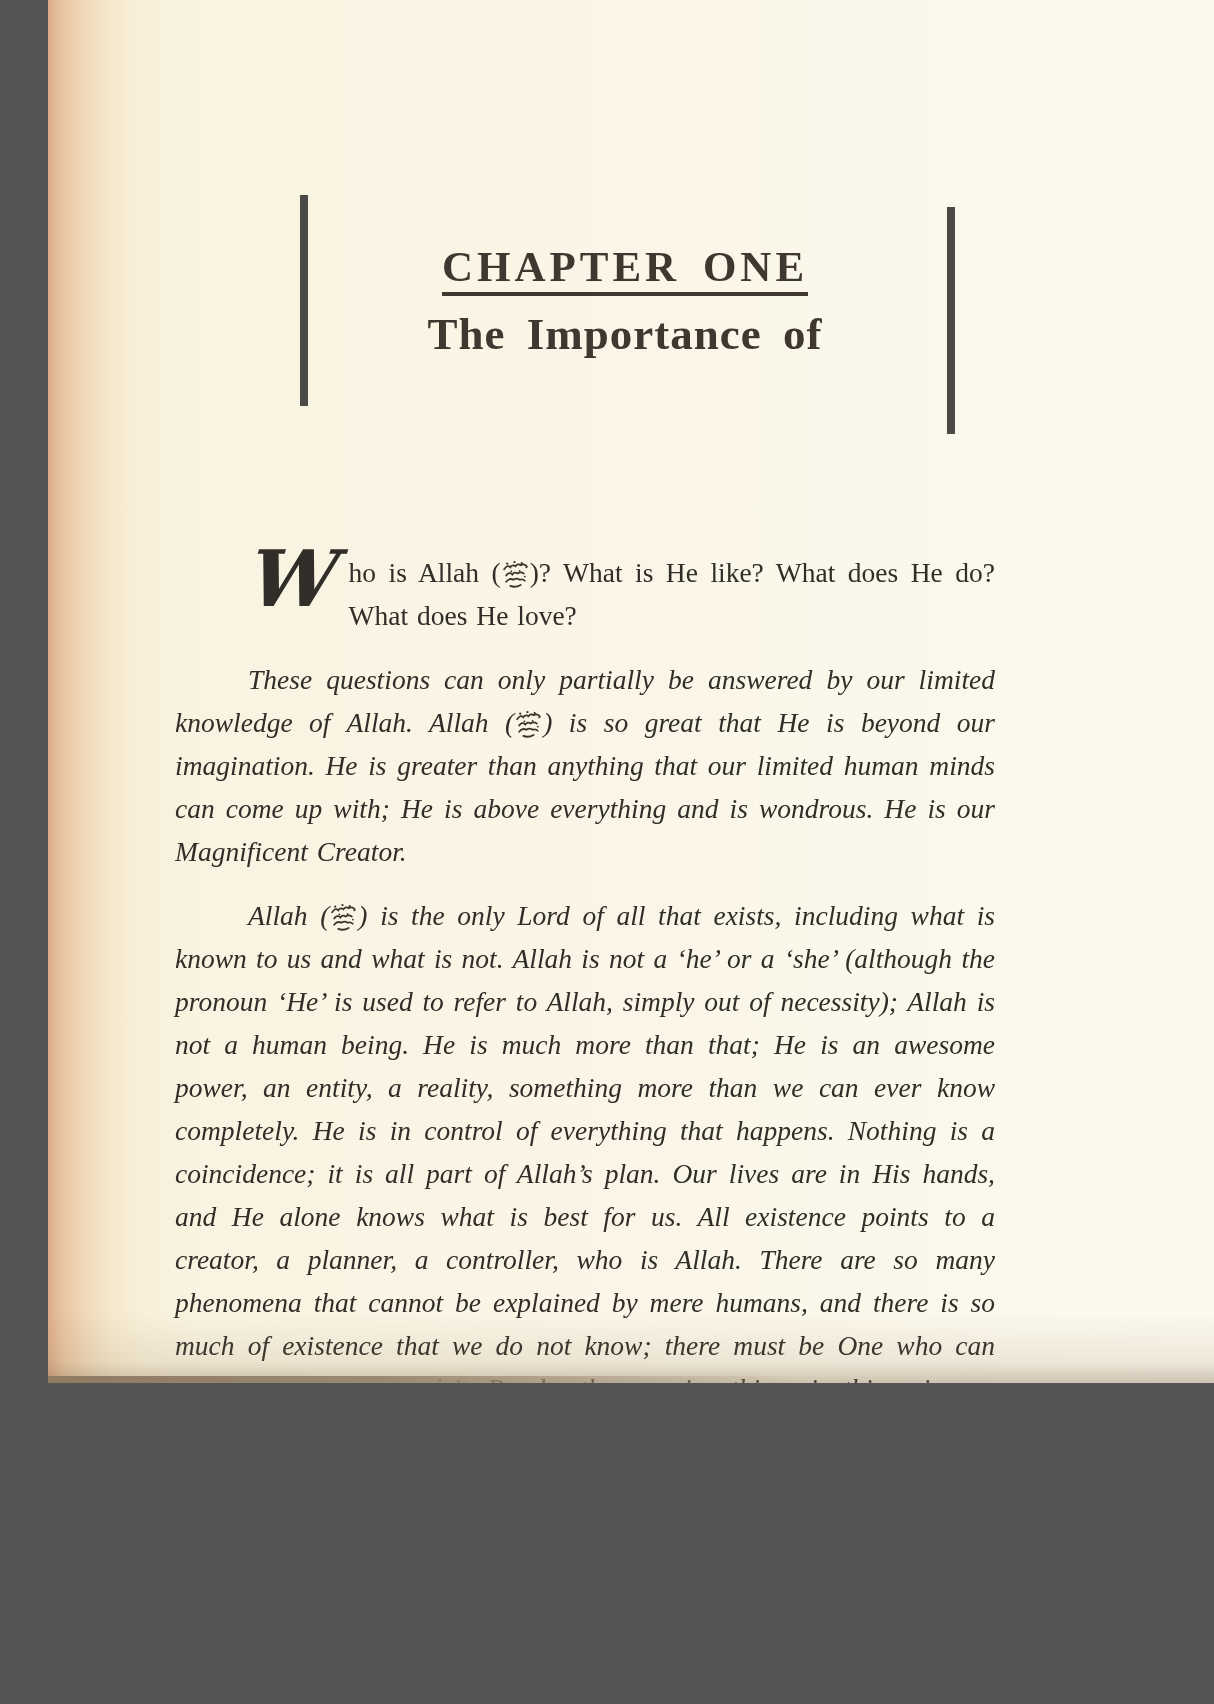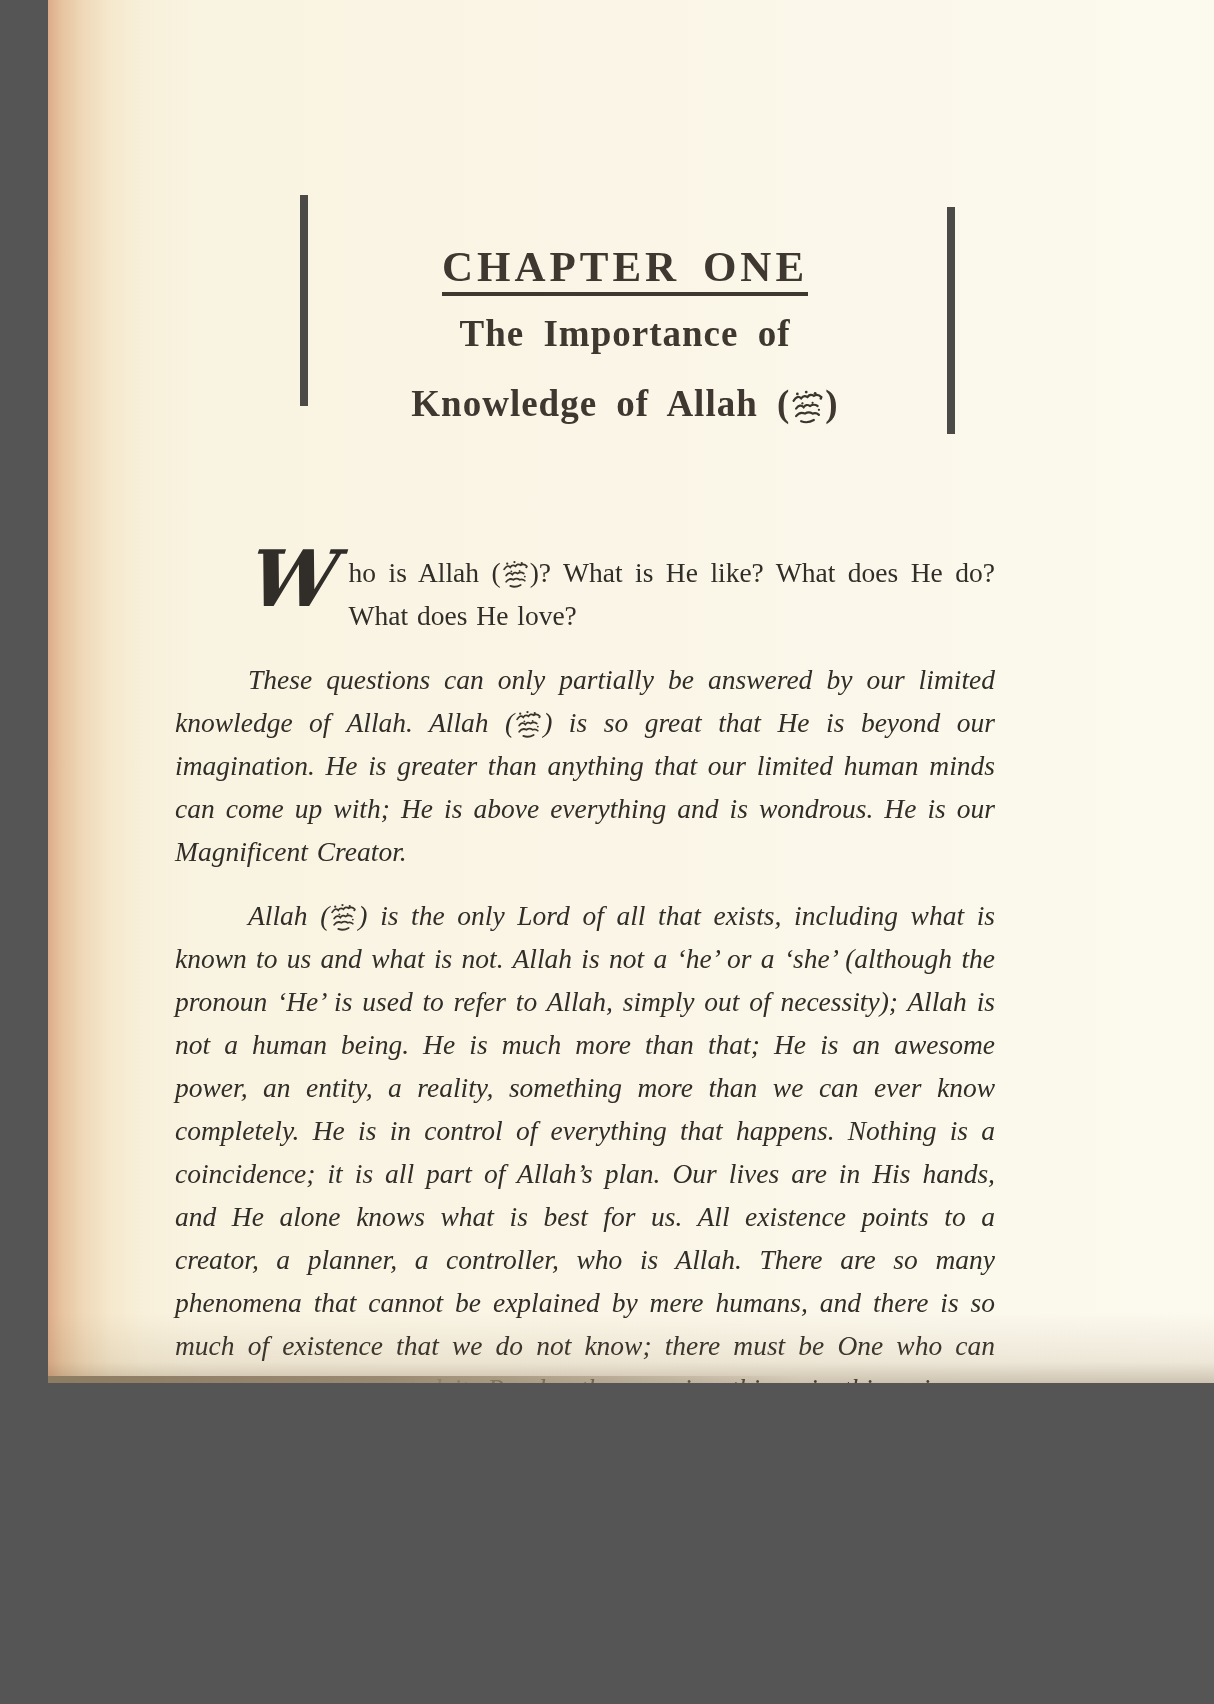--- a/index.html
+++ b/index.html
@@ -42,21 +42,21 @@
   .heading{
     position:absolute;left:262px;top:243px;width:630px;
     text-align:center;color:#3e3830;
   }
   .chapter-label{
     display:inline-block;
     font-size:43px;font-weight:bold;letter-spacing:4px;word-spacing:8px;
     border-bottom:4px solid #3e3830;padding-bottom:2px;line-height:1.1;
   }
   .title-line{
-    font-size:37px;font-weight:bold;letter-spacing:1px;word-spacing:9px;
+    font-size:45px;font-weight:bold;letter-spacing:1px;word-spacing:9px;
     line-height:64px;margin-top:6px;
   }
   .title-line:first-of-type{margin-top:12px;}
 
   
   .swt{display:inline-block;width:27px;height:29px;vertical-align:-6px;margin:0 1px;}
   .heading .swt{width:33px;height:36px;vertical-align:-8px;}
   .swt svg{width:100%;height:100%;display:block;}
 
   
@@ -81,37 +81,20 @@
 <body>
 
 <div class="page">
 
   <div class="rule rule-left"></div>
   <div class="rule rule-right"></div>
 
   <div class="heading">
     <div><span class="chapter-label">CHAPTER ONE</span></div>
     <div class="title-line">The Importance of</div>
-    <div class="title-line" id="title-line2">Knowledge of Allah (<span class="swt"><svg viewBox="0 0 26 28" xmlns="http://www.w3.org/2000/svg" aria-hidden="true">
-    <g stroke="#3a352c" stroke-width="1.7" fill="none" stroke-linecap="round">
-      <path d="M2 10 q3 -5 6 -2 q2 -3 5 -1 q2 -3 5 -1 q3 -2 6 1"></path>
-      <path d="M4 16 q3 -4 6 -1 q2 -3 5 -1 q3 -2 6 0"></path>
-      <path d="M4 22 q3 -4 7 -2 q3 -2 6 0 q3 -1 5 1"></path>
-      <path d="M8 26 q5 2 10 -1"></path>
-    </g>
-    <g fill="#3a352c">
-      <circle cx="5" cy="4.5" r="1.1"></circle>
-      <circle cx="12" cy="3" r="1.1"></circle>
-      <circle cx="19" cy="4" r="1.1"></circle>
-      <circle cx="23.5" cy="8" r="1.0"></circle>
-      <circle cx="9" cy="12" r="0.9"></circle>
-      <circle cx="17" cy="11.5" r="0.9"></circle>
-      <circle cx="22" cy="17" r="0.9"></circle>
-    </g>
-  </svg></span>)</div>
   </div>
 
   <div class="body-text" id="body-text">
       <p class="para"><span class="dropcap">W</span>ho is Allah (<span class="swt"><svg viewBox="0 0 26 28" xmlns="http://www.w3.org/2000/svg" aria-hidden="true">
     <g stroke="#3a352c" stroke-width="1.7" fill="none" stroke-linecap="round">
       <path d="M2 10 q3 -5 6 -2 q2 -3 5 -1 q2 -3 5 -1 q3 -2 6 1"></path>
       <path d="M4 16 q3 -4 6 -1 q2 -3 5 -1 q3 -2 6 0"></path>
       <path d="M4 22 q3 -4 7 -2 q3 -2 6 0 q3 -1 5 1"></path>
       <path d="M8 26 q5 2 10 -1"></path>
     </g>

